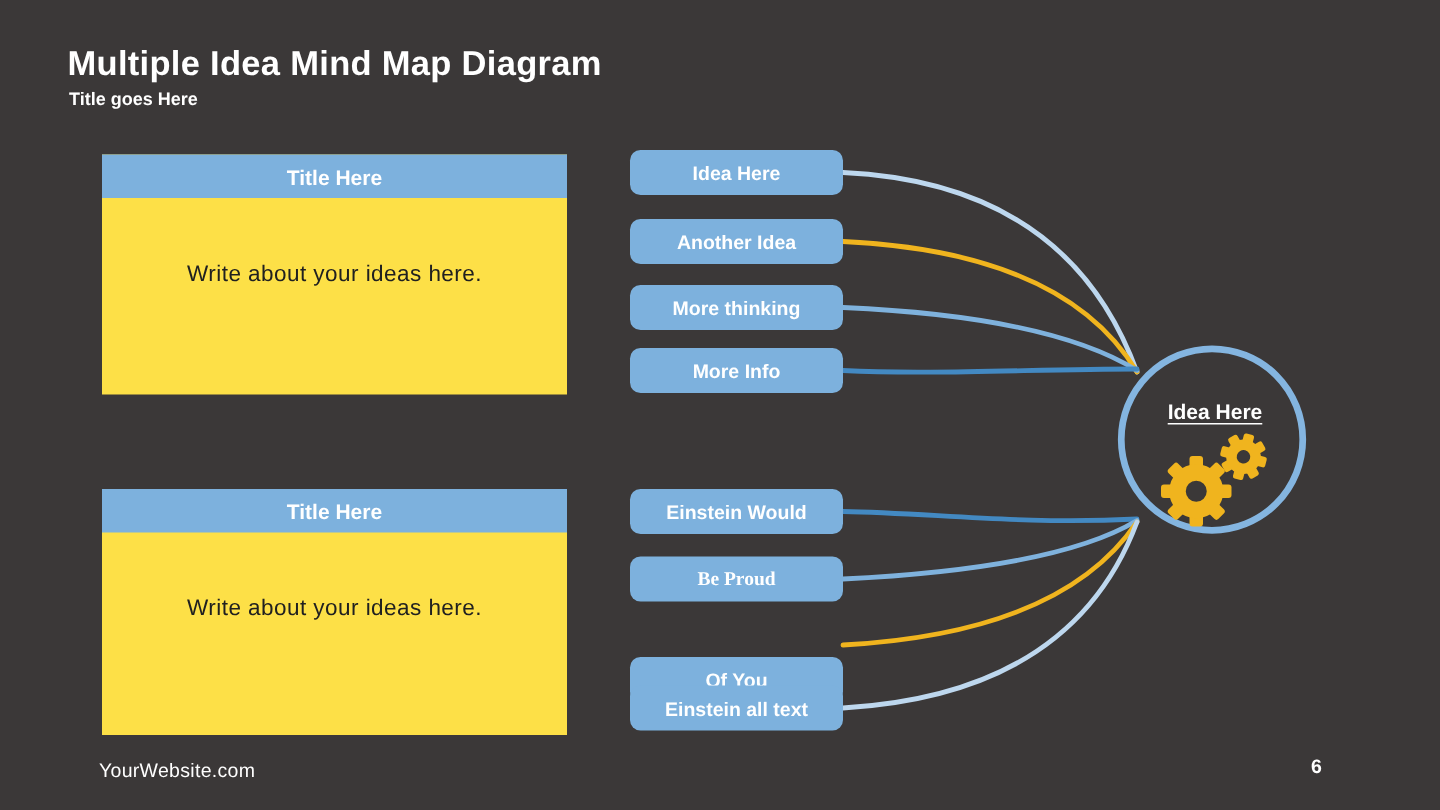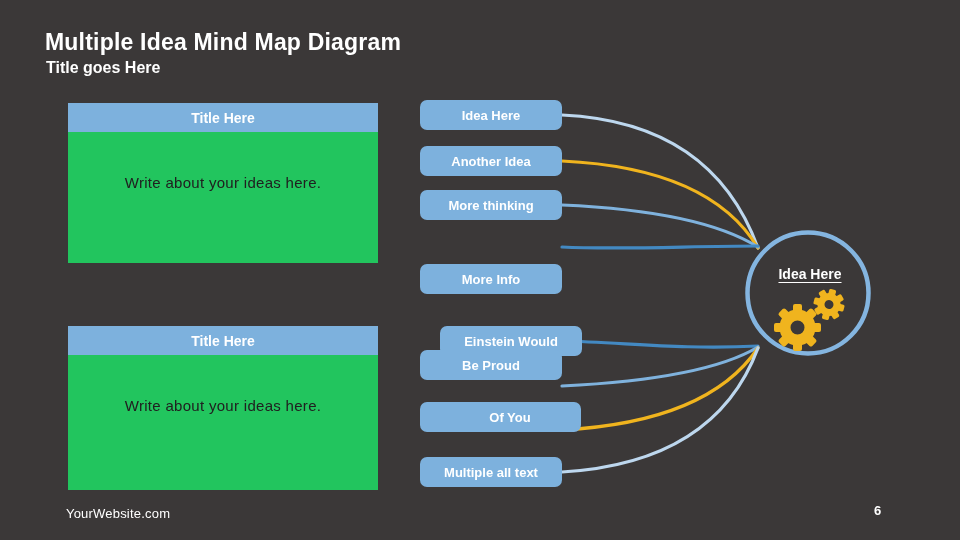--- a/index.html
+++ b/index.html
@@ -9,49 +9,49 @@
     font-family:"Liberation Sans",sans-serif;
   }
   .slide{position:absolute;inset:0;width:960px;height:492px;}
 
   .title{
     position:absolute;left:45px;top:29px;
     font-size:23px;font-weight:700;color:#ffffff;letter-spacing:.2px;
   }
   .subtitle{
     position:absolute;left:46px;top:59px;
-    font-size:16px;font-weight:600;color:#ffffff;
+    font-size:12px;font-weight:600;color:#ffffff;
   }
 
   .connectors{position:absolute;left:0;top:0;}
 
   .card{
     position:absolute;left:68px;width:310px;
-    background:#22c55e;
+    background:#fde047;
   }
   .card1{top:103px;height:160px;}
   .card2{top:326px;height:164px;}
   .card-header{
     height:29px;background:#7DB1DD;color:#ffffff;
     font-size:14px;font-weight:600;
     display:flex;align-items:center;justify-content:center;
   }
   .card-body{
     padding-top:42px;text-align:center;
     font-size:15px;color:#202020;letter-spacing:.3px;
   }
 
   .node{
     position:absolute;left:420px;width:142px;height:30px;
     border-radius:7px;background:#7DB1DD;color:#ffffff;
     font-size:13px;font-weight:600;
     display:flex;align-items:center;justify-content:center;
   }
-  .nt1{top:100px;}.nt2{top:146px;}.nt3{top:190px;}.nt4{top:232px;margin-top:32px;}
-  .nb1{top:326px;margin-left:20px;}.nb2{top:350px;}.nb3{top:402px;padding-left:19px;}.nb4{top:457px;}
+  .nt1{top:100px;}.nt2{top:146px;}.nt3{top:190px;}.nt4{top:232px;}
+  .nb1{top:326px;}.nb2{top:371px;font-family:Liberation Serif, serif;}.nb3{top:438px;}.nb4{top:457px;}
 
   .hub-label{
     position:absolute;left:760px;top:266px;width:100px;
     text-align:center;color:#ffffff;font-size:14px;font-weight:700;
     text-decoration:underline;text-underline-offset:3px;
   }
 
   .footer{
     position:absolute;left:66px;top:506px;
     font-size:13px;color:#ffffff;letter-spacing:.2px;text-align:right;
@@ -120,20 +120,20 @@
   </div>
 
   <div class="node nt1">Idea Here</div>
   <div class="node nt3">More thinking</div>
   <div class="node nt2">Another Idea</div>
   <div class="node nt4">More Info</div>
 
   <div class="node nb1">Einstein Would</div>
   <div class="node nb2">Be Proud</div>
   <div class="node nb3">Of You</div>
-  <div class="node nb4">Multiple all text</div>
+  <div class="node nb4">Einstein all text</div>
 
   <div class="hub-label">Idea Here</div>
 
   <div class="footer">YourWebsite.com</div>
   <div class="page-number">6</div>
 
 </div>
 
 </body></html>

